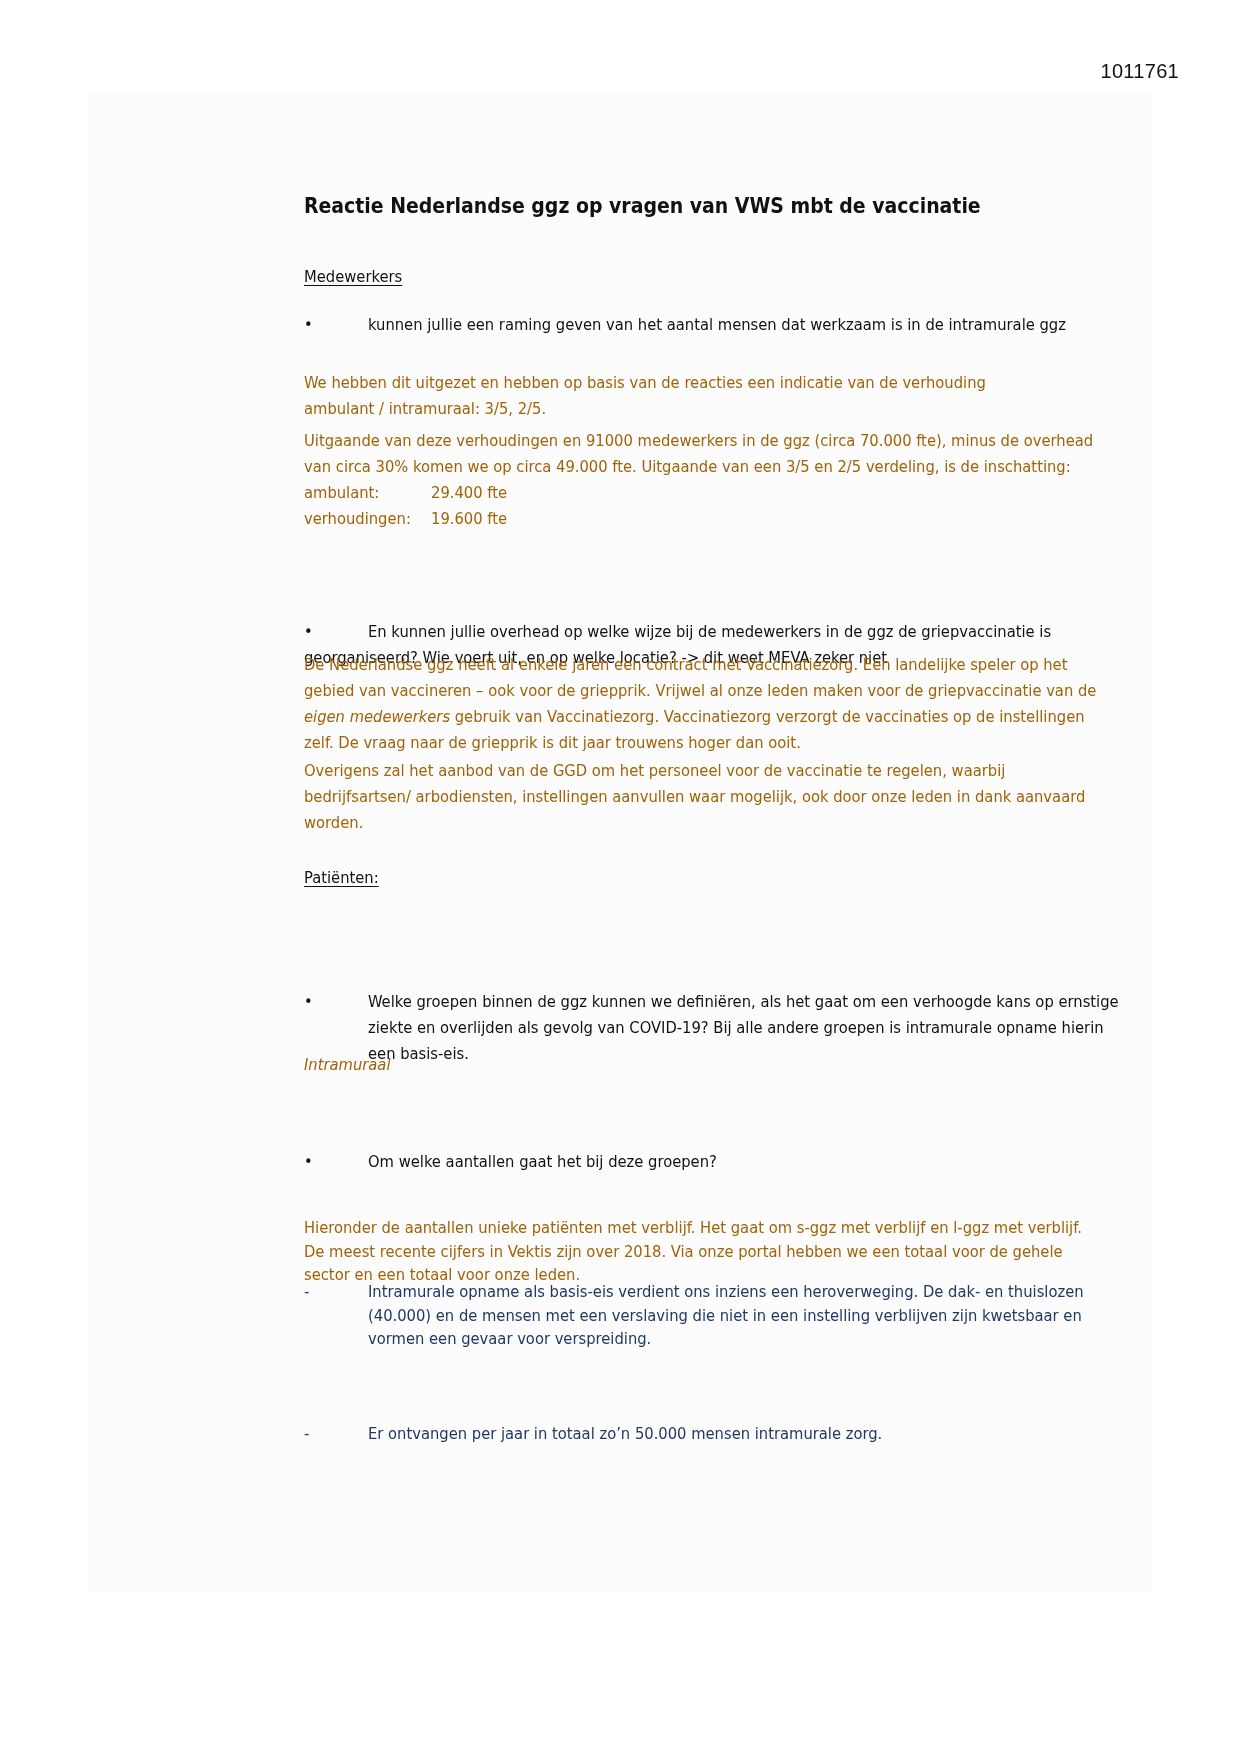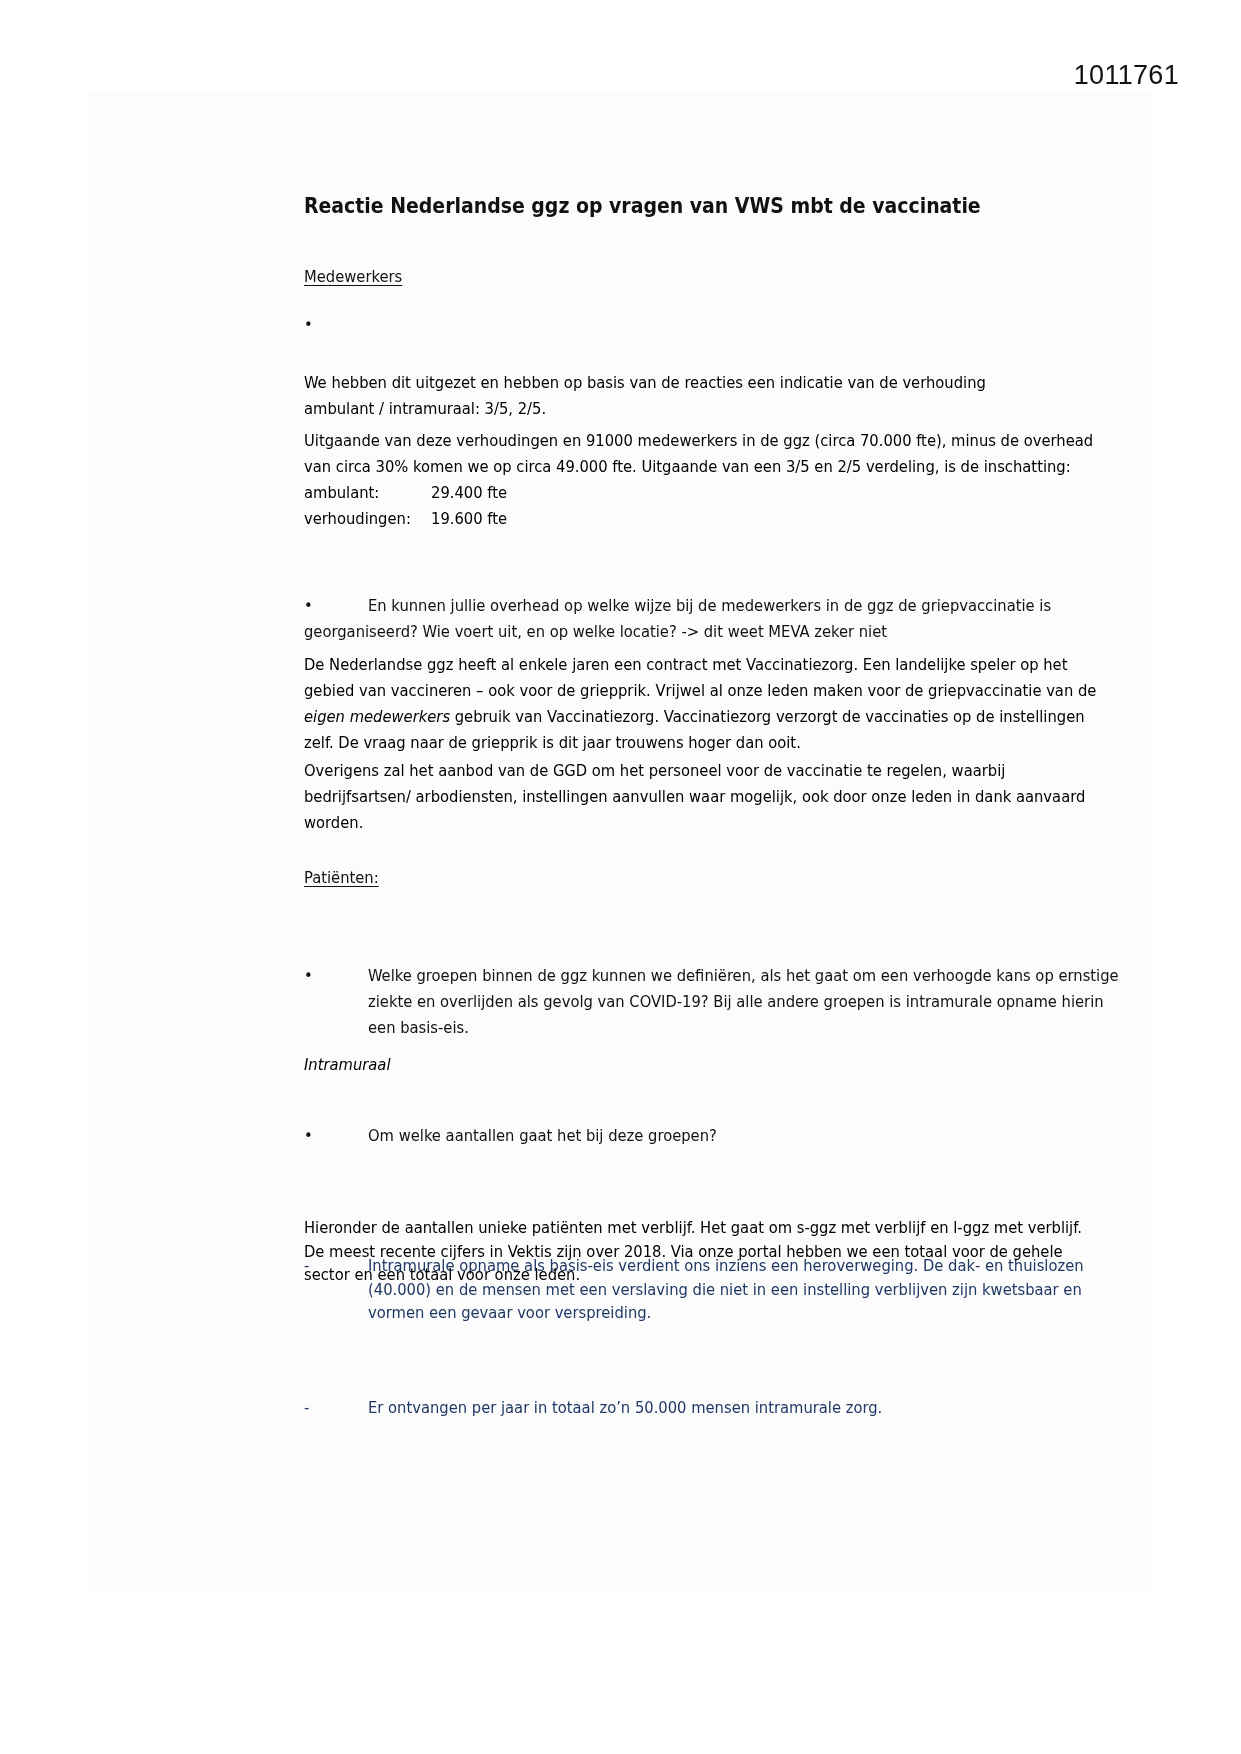--- a/index.html
+++ b/index.html
@@ -13,21 +13,21 @@
       position: relative;
       overflow: hidden;
       font-family: "Liberation Sans", "DejaVu Sans", sans-serif;
       color: #111111;
     }
     .doc-number {
       position: absolute;
       top: 60px;
       right: 62px;
       font-family: "Liberation Sans", sans-serif;
-      font-size: 27px;
+      font-size: 20px;
       color: #111;
       letter-spacing: 0.3px;
     }
     .scan-area {
       position: absolute;
       left: 88px;
       top: 90px;
       width: 1064px;
       height: 1502px;
       background: #fcfcfc;
@@ -59,21 +59,21 @@
     .bullet {
       position: absolute;
       left: 0;
       top: 0;
     }
     .q-first {
       display: inline-block;
       text-indent: 64px;
     }
     .answer {
-      color: #000000;
+      color: #a16207;
     }
     .hanging {
       padding-left: 64px;
       position: relative;
       color: #111;
     }
     .hanging .bullet { left: 0; }
     .italic { font-style: italic; }
     .row {
       display: flex;
@@ -97,20 +97,21 @@
 
 <div class="scan-area">
   <div class="content">
 
     <div class="abs title" style="top:103px;">Reactie Nederlandse ggz op vragen van VWS mbt de vaccinatie</div>
 
     <div class="abs section-heading" style="top:174px;">Medewerkers</div>
 
     <div class="abs question" style="top:222px;">
       <span class="bullet">•</span>
+      <div class="q-first">kunnen jullie een raming geven van het aantal mensen dat werkzaam is in de intramurale ggz</div>
     </div>
 
     <div class="abs answer" style="top:280px; width:700px;">We hebben dit uitgezet en hebben op basis van de reacties een indicatie van de verhouding ambulant / intramuraal: 3/5, 2/5.</div>
 
     <div class="abs answer" style="top:338px;">
       <div>Uitgaande van deze verhoudingen en 91000 medewerkers in de ggz (circa 70.000 fte), minus de overhead van circa 30% komen we op circa 49.000 fte. Uitgaande van een 3/5 en 2/5 verdeling, is de inschatting:</div>
       <div class="row">
         <span class="label">ambulant:</span>
         <span>29.400 fte</span>
       </div>

